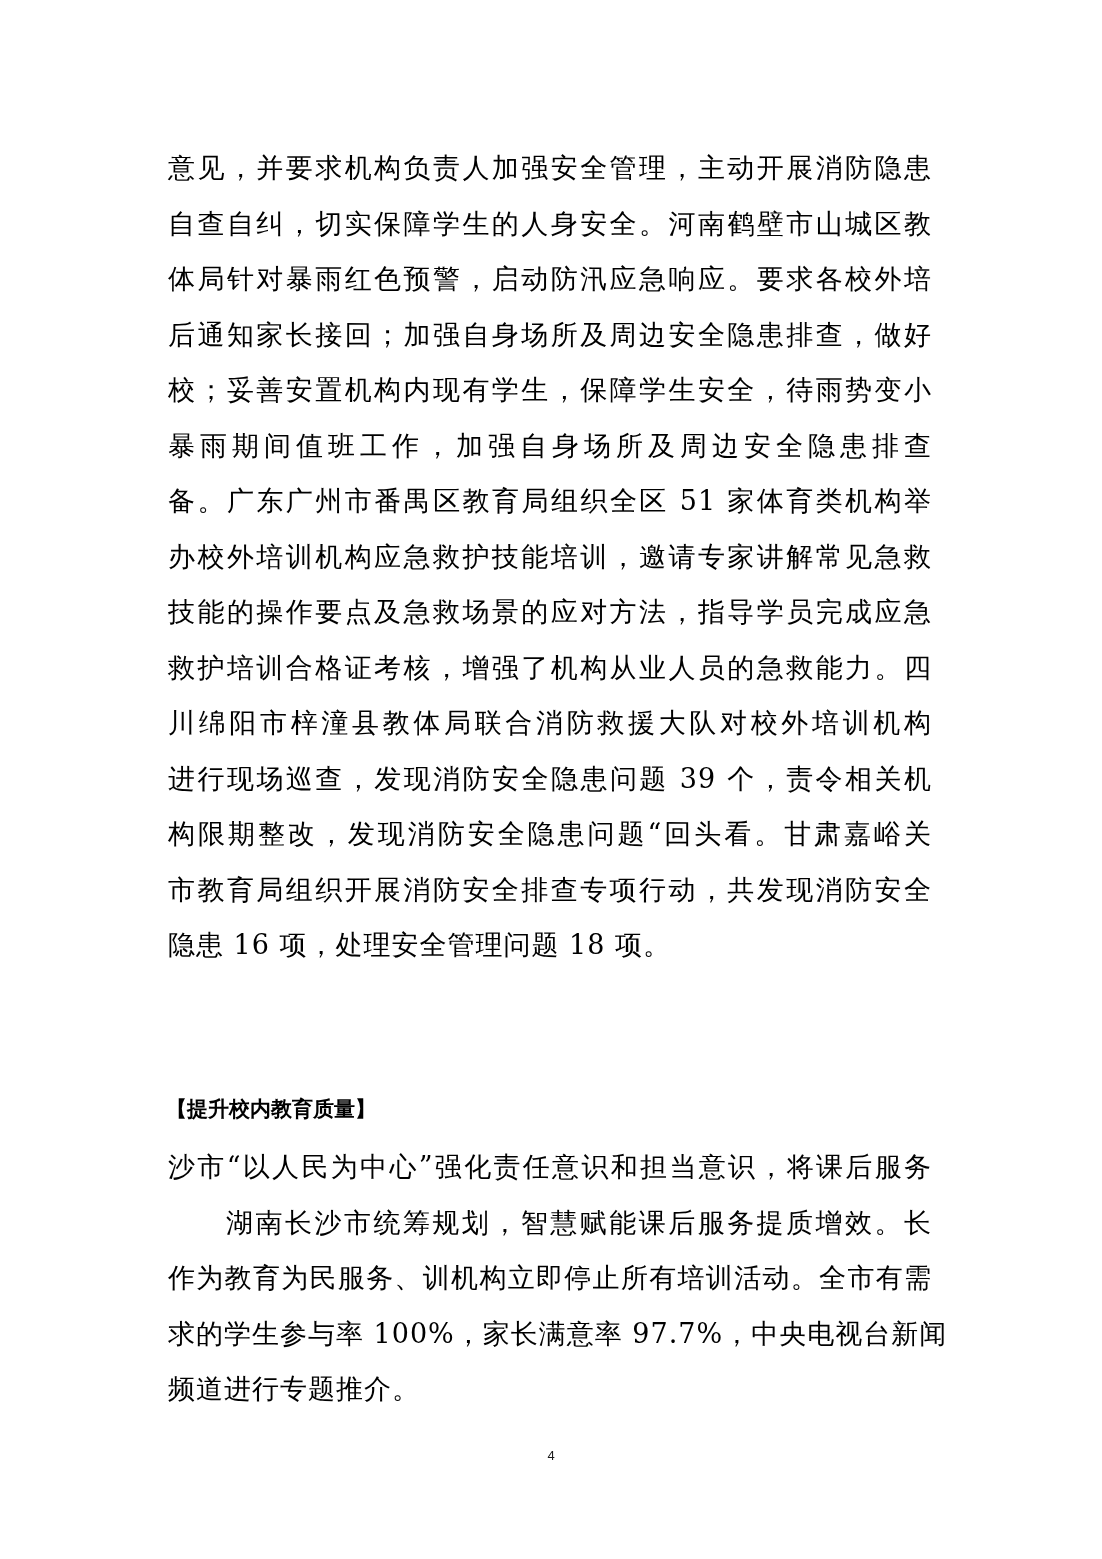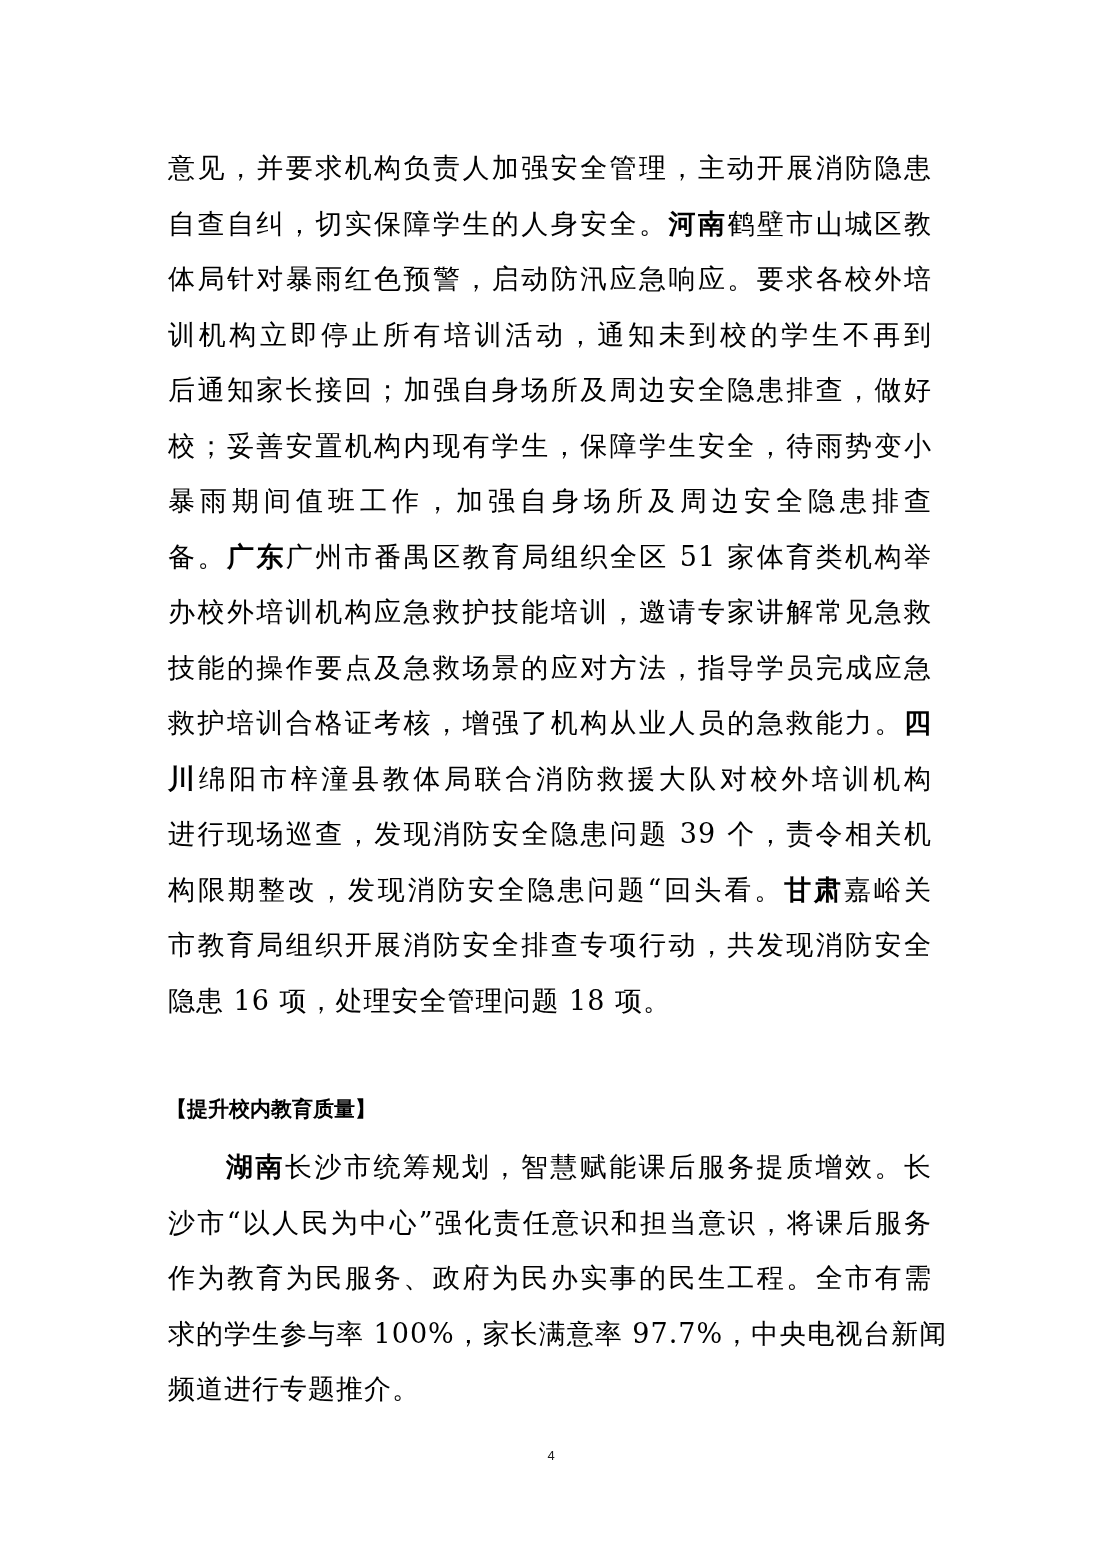--- a/index.html
+++ b/index.html
@@ -34,21 +34,21 @@
       white-space: nowrap;
       text-align: justify;
       text-align-last: justify;
       letter-spacing: 1px;
     }
     .line.last {
       text-align-last: left;
     }
     .bold {
       font-family: "DejaVu Sans", "Liberation Sans", sans-serif;
-      font-weight: bold;
+      font-weight: normal;
       margin-top: 24px;
     }
     .heading {
       position: absolute;
       left: 166px;
       top: 1082px;
       height: 55px;
       line-height: 55px;
       font-size: 21px;
       font-family: "DejaVu Sans", "Liberation Sans", sans-serif;
@@ -72,40 +72,39 @@
   </style>
 </head>
 <body>
 
 <div class="page">
 
   <div class="body-text" style="top:140px;">
     <span class="line"><span>意见，并要求机构负责人加强安全管理，主动开展消防隐患</span></span>
     <span class="line"><span>自查自纠，切实保障学生的人身安全。</span><span class="bold">河南</span><span>鹤壁市山城区教</span></span>
     <span class="line"><span>体局针对暴雨红色预警，启动防汛应急响应。要求各校外培</span></span>
-    <span class="line"><span>训机构立即停止所有培训活动，通知未到校的学生不再到</span></span>
     <span class="line"><span>后通知家长接回；加强自身场所及周边安全隐患排查，做好</span></span>
     <span class="line"><span>校；妥善安置机构内现有学生，保障学生安全，待雨势变小</span></span>
     <span class="line"><span>暴雨期间值班工作，加强自身场所及周边安全隐患排查</span></span>
     <span class="line"><span>备。</span><span class="bold">广东</span><span>广州市番禺区教育局组织全区 51 家体育类机构举</span></span>
     <span class="line"><span>办校外培训机构应急救护技能培训，邀请专家讲解常见急救</span></span>
     <span class="line"><span>技能的操作要点及急救场景的应对方法，指导学员完成应急</span></span>
     <span class="line"><span>救护培训合格证考核，增强了机构从业人员的急救能力。</span><span class="bold">四</span></span>
     <span class="line"><span class="bold">川</span><span>绵阳市梓潼县教体局联合消防救援大队对校外培训机构</span></span>
     <span class="line"><span>进行现场巡查，发现消防安全隐患问题 39 个，责令相关机</span></span>
     <span class="line"><span>构限期整改，发现消防安全隐患问题“回头看。</span><span class="bold">甘肃</span><span>嘉峪关</span></span>
     <span class="line"><span>市教育局组织开展消防安全排查专项行动，共发现消防安全</span></span>
     <span class="line last"><span>隐患 16 项，处理安全管理问题 18 项。</span></span>
   </div>
 
   <div class="heading">【提升校内教育质量】</div>
 
   <div class="body-text" style="top:1139px;">
+    <span class="line"><span>沙市“以人民为中心”强化责任意识和担当意识，将课后服务</span></span>
     <span class="line indent"><span class="bold">湖南</span><span>长沙市统筹规划，智慧赋能课后服务提质增效。长</span></span>
-    <span class="line"><span>沙市“以人民为中心”强化责任意识和担当意识，将课后服务</span></span>
-    <span class="line"><span>作为教育为民服务、政府为民办实事的民生工程。全市有需</span></span>
+    <span class="line"><span>作为教育为民服务、训机构立即停止所有培训活动。全市有需</span></span>
     <span class="line"><span>求的学生参与率 100%，家长满意率 97.7%，中央电视台新闻</span></span>
     <span class="line last"><span>频道进行专题推介。</span></span>
   </div>
 
   <div class="page-number">4</div>
 
 </div>
 
 </body></html>

